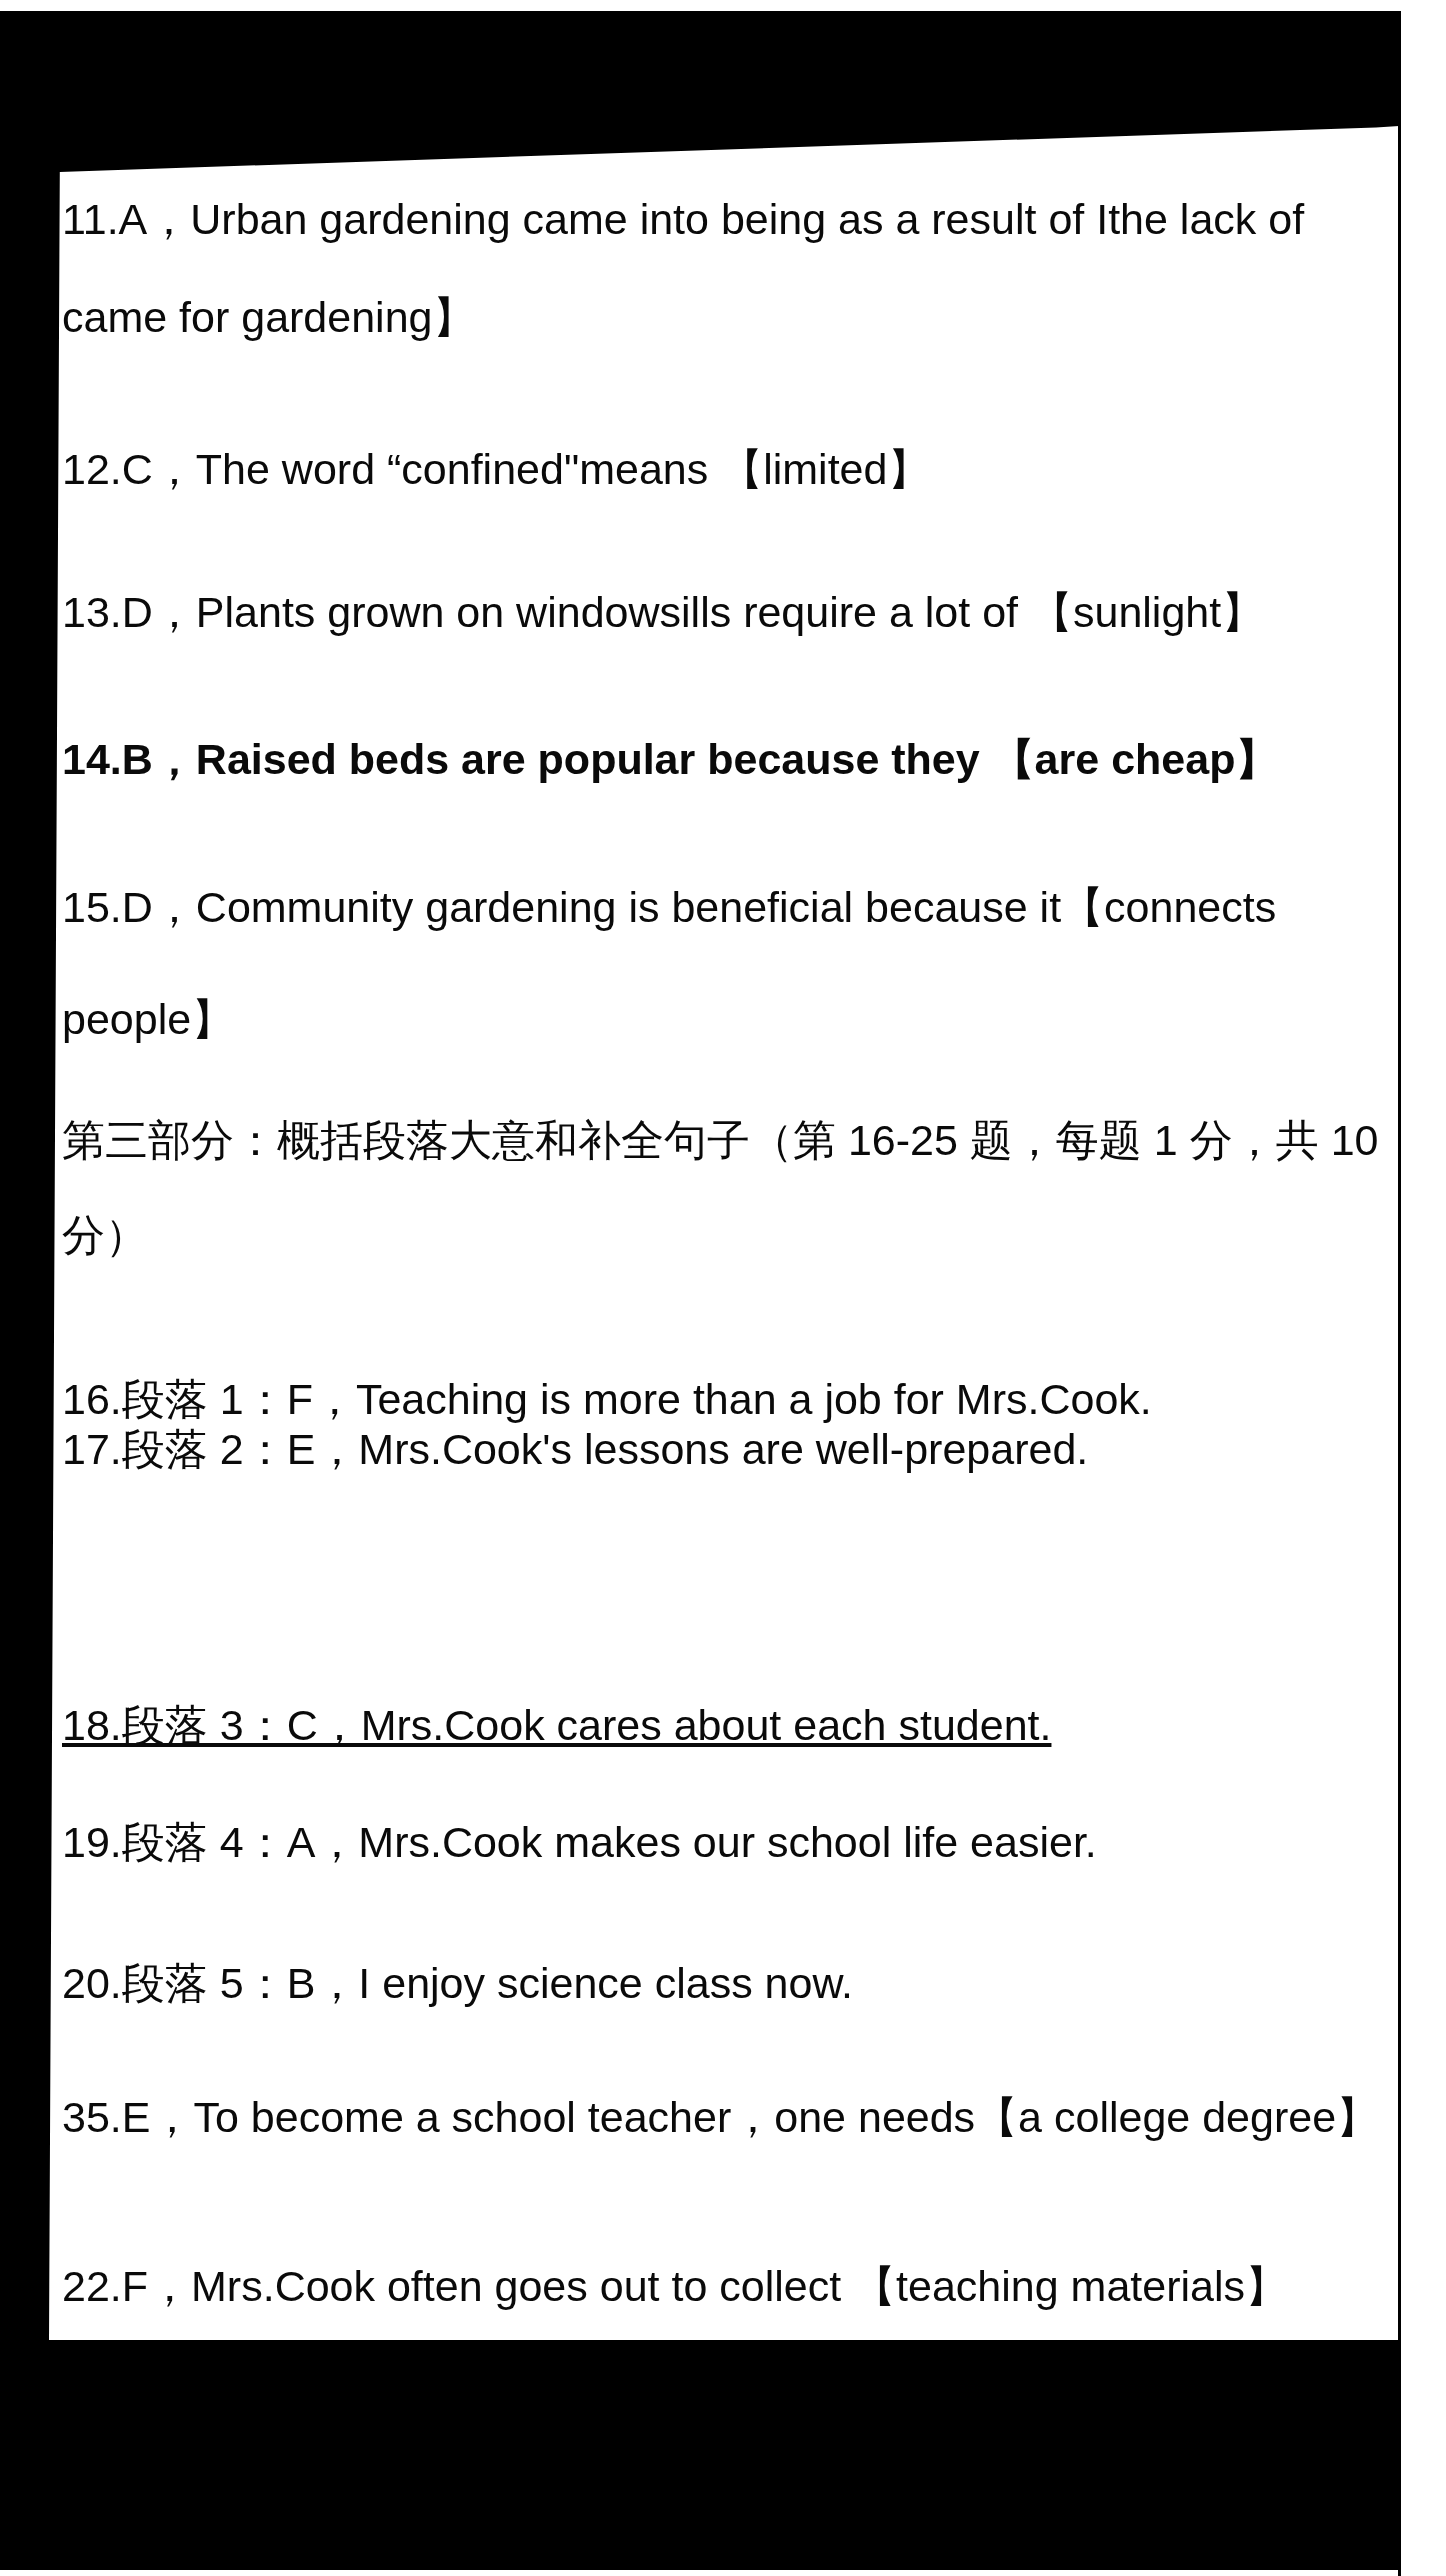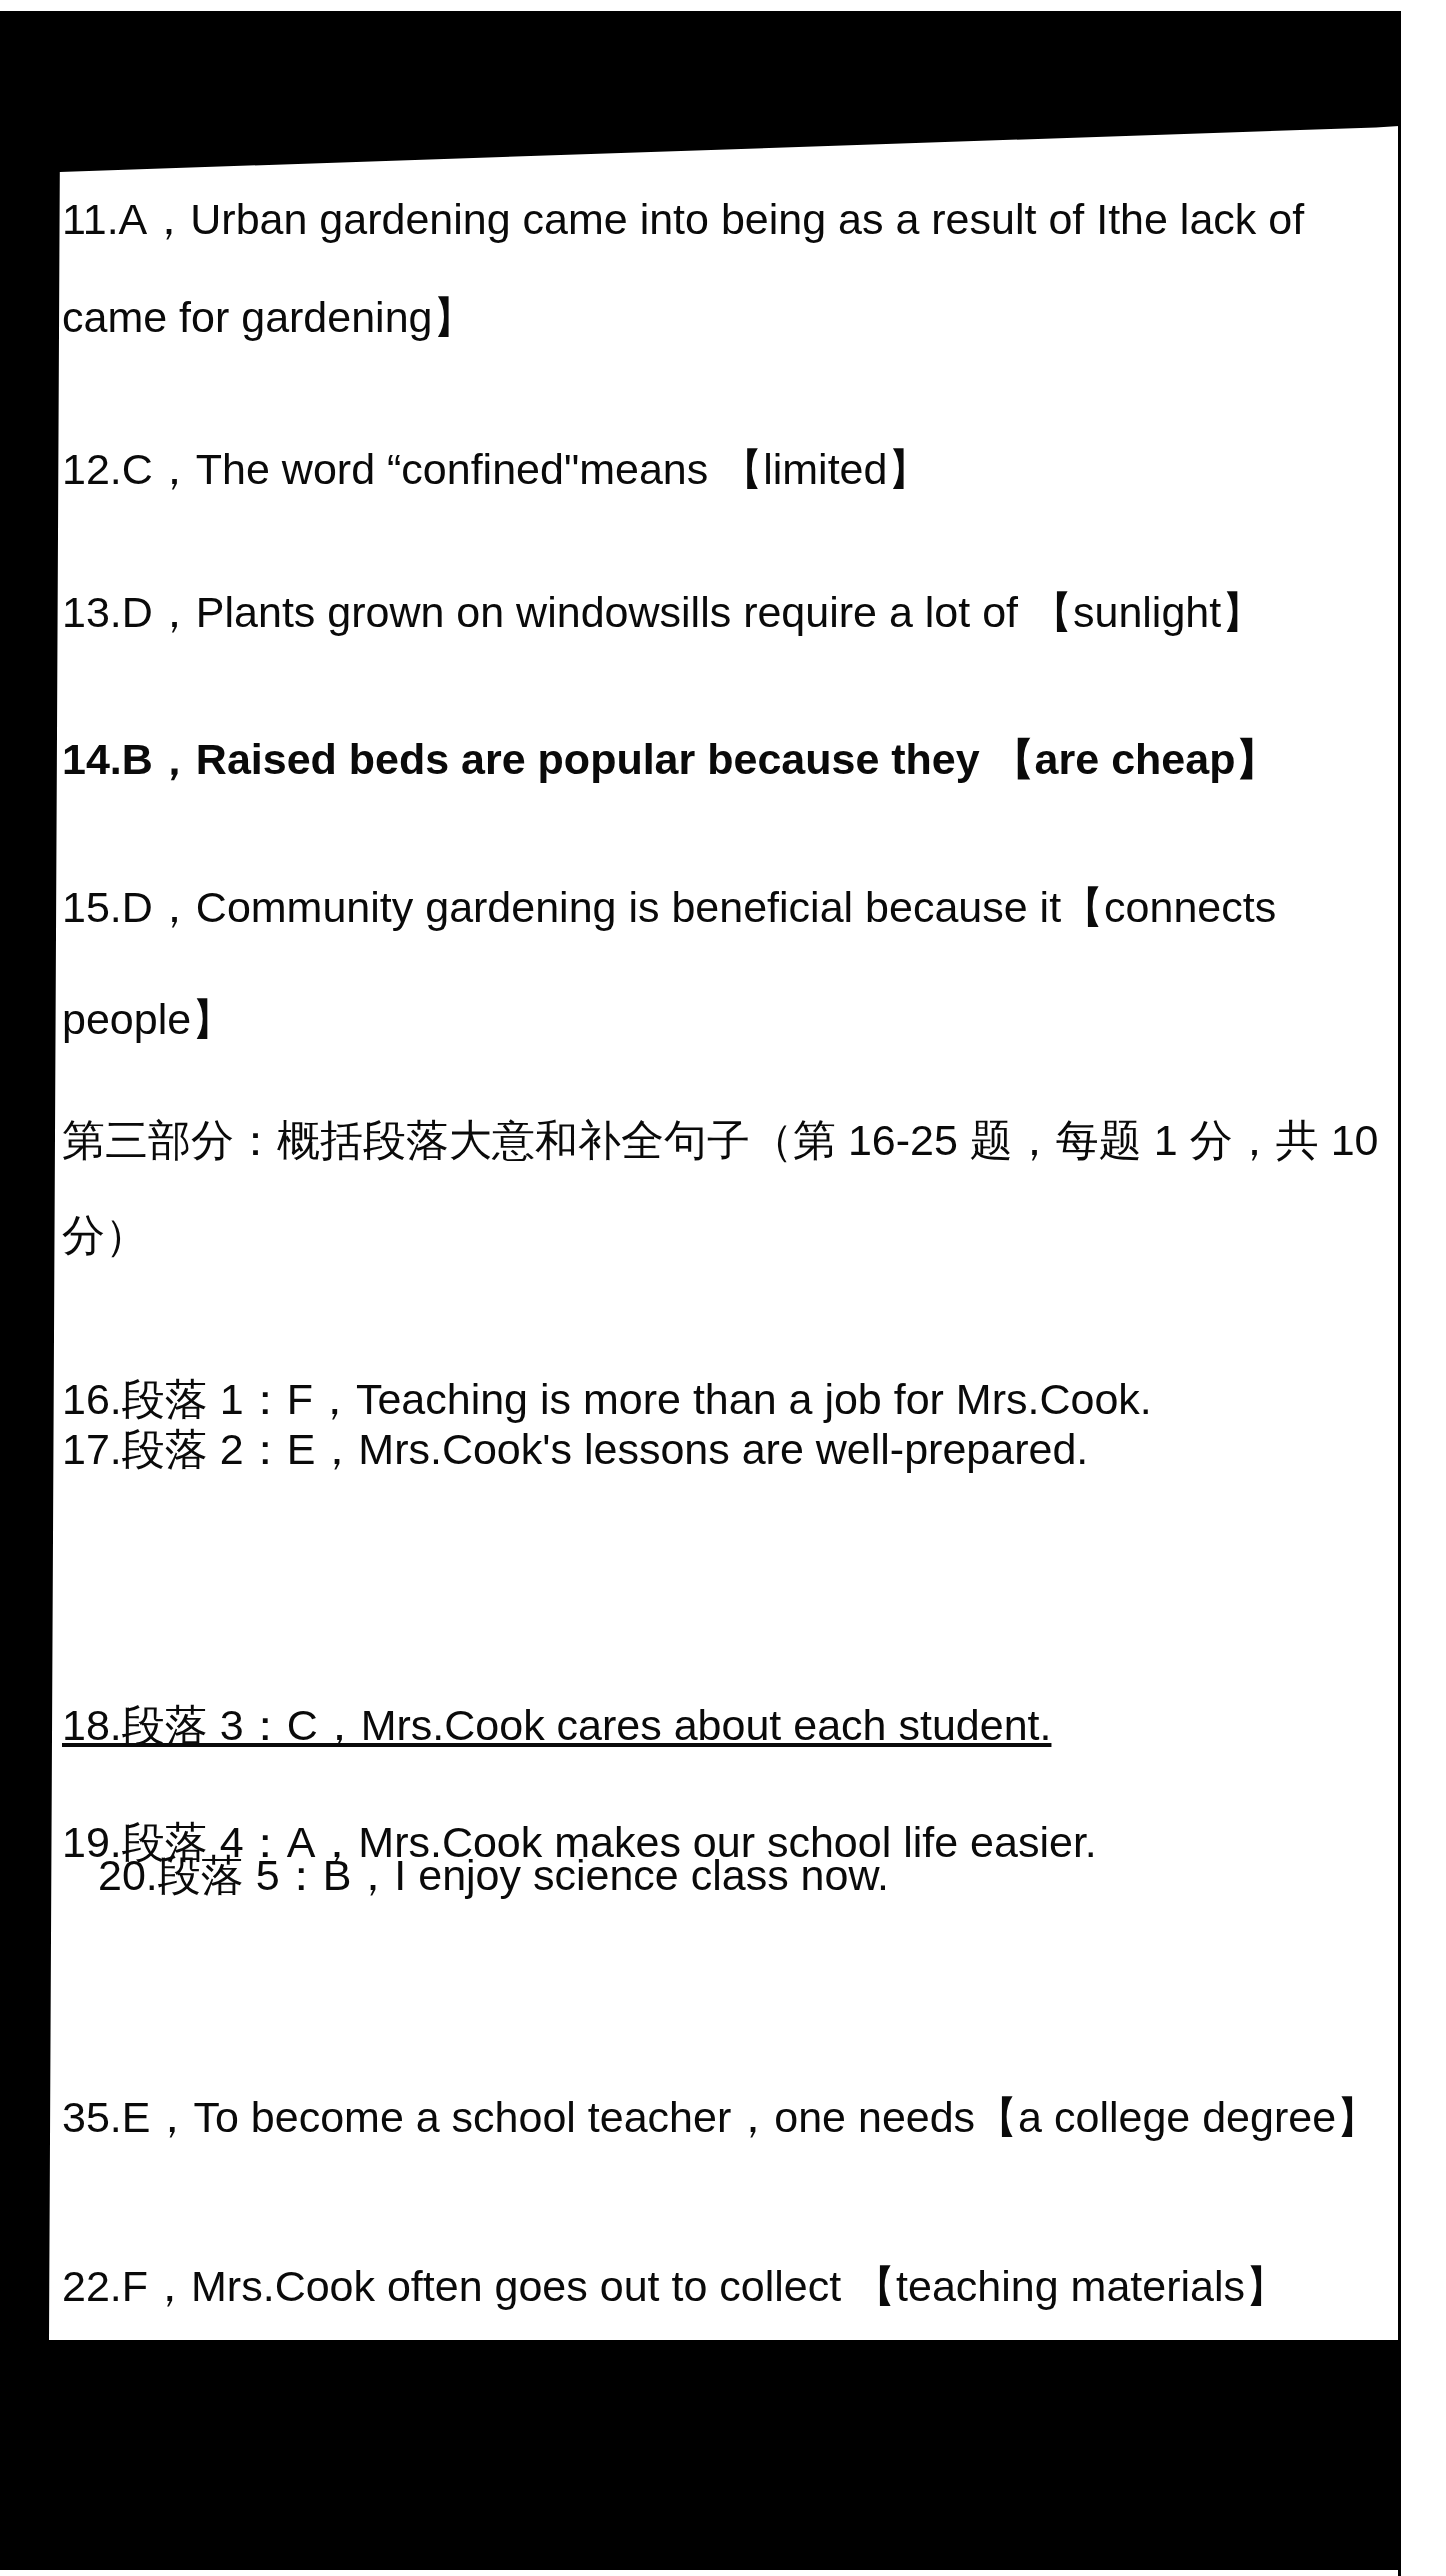--- a/index.html
+++ b/index.html
@@ -64,21 +64,21 @@
   .l3  { top: 587px; }
   .l4  { top: 734px; font-weight: bold; }
   .l5  { top: 882px; }
   .l6  { top: 979px; margin-top: 15px; }
   .l7  { top: 1115px; }
   .l8  { top: 1210px; }
   .l9  { top: 1374px; }
   .l10 { top: 1424px; }
   .l11 { top: 1700px; text-decoration: underline; }
   .l12 { top: 1817px; text-align: center; }
-  .l13 { top: 1850px; margin-left: 36px; }
+  .l13 { top: 1958px; }
   .l14 { top: 2092px; }
   .l15 { top: 2261px; }
 </style>
 </head>
 <body>
 
 <div class="photo"></div>
 <div class="paper"></div>
 <div class="edge-line"></div>
 

